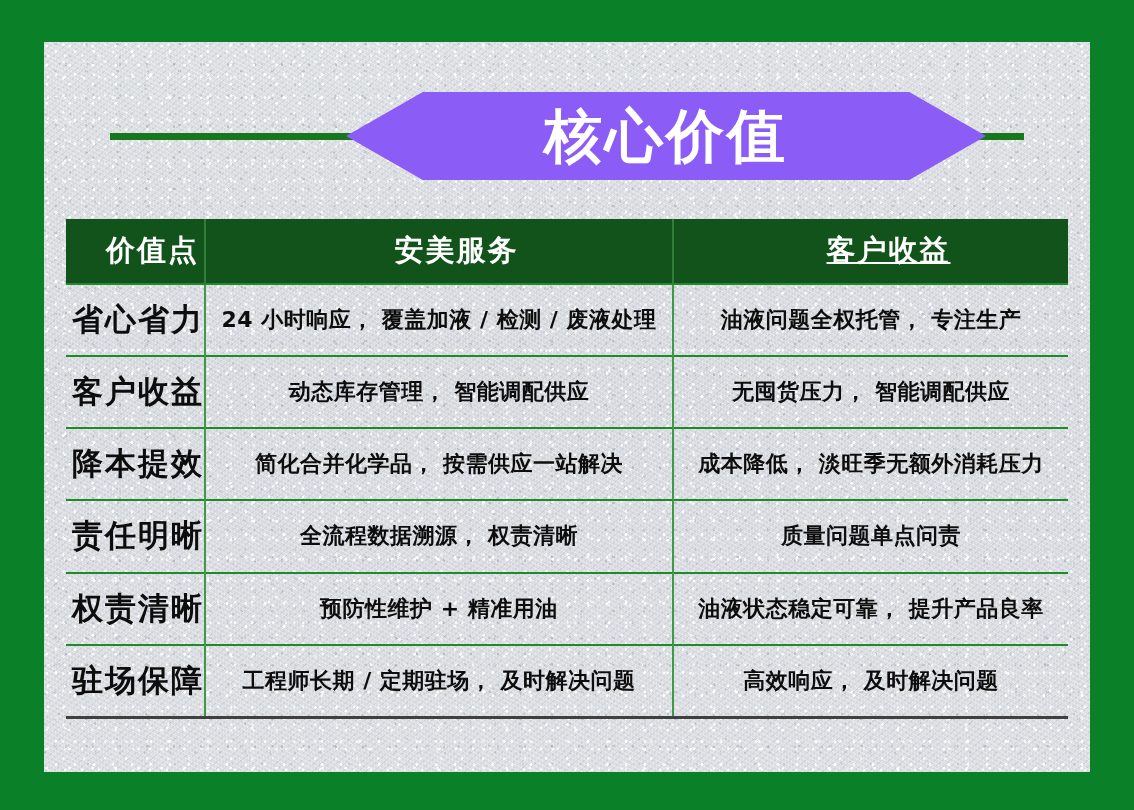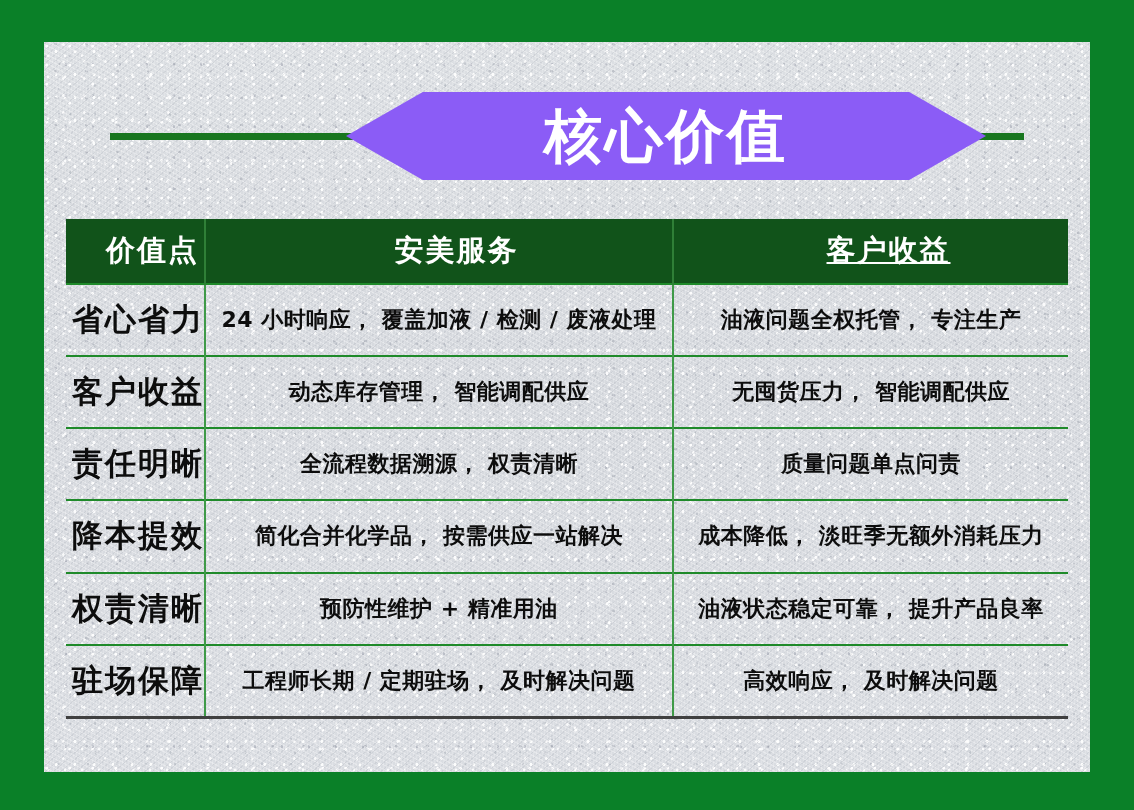--- a/index.html
+++ b/index.html
@@ -177,30 +177,30 @@
           <td class="col-point">省心省力</td>
           <td class="col-service">24 小时响应， 覆盖加液 / 检测 / 废液处理</td>
           <td class="col-benefit">油液问题全权托管， 专注生产</td>
         </tr>
         <tr>
           <td class="col-point">客户收益</td>
           <td class="col-service">动态库存管理， 智能调配供应</td>
           <td class="col-benefit">无囤货压力， 智能调配供应</td>
         </tr>
         <tr>
+          <td class="col-point">降本提效</td>
+          <td class="col-service">简化合并化学品， 按需供应一站解决</td>
+          <td class="col-benefit">成本降低， 淡旺季无额外消耗压力</td>
+        </tr>
+        <tr>
           <td class="col-point">责任明晰</td>
           <td class="col-service">全流程数据溯源， 权责清晰</td>
           <td class="col-benefit">质量问题单点问责</td>
         </tr>
         <tr>
-          <td class="col-point">降本提效</td>
-          <td class="col-service">简化合并化学品， 按需供应一站解决</td>
-          <td class="col-benefit">成本降低， 淡旺季无额外消耗压力</td>
-        </tr>
-        <tr>
           <td class="col-point">权责清晰</td>
           <td class="col-service">预防性维护 + 精准用油</td>
           <td class="col-benefit">油液状态稳定可靠， 提升产品良率</td>
         </tr>
         <tr>
           <td class="col-point">驻场保障</td>
           <td class="col-service">工程师长期 / 定期驻场， 及时解决问题</td>
           <td class="col-benefit">高效响应， 及时解决问题</td>
         </tr>
       </tbody>

